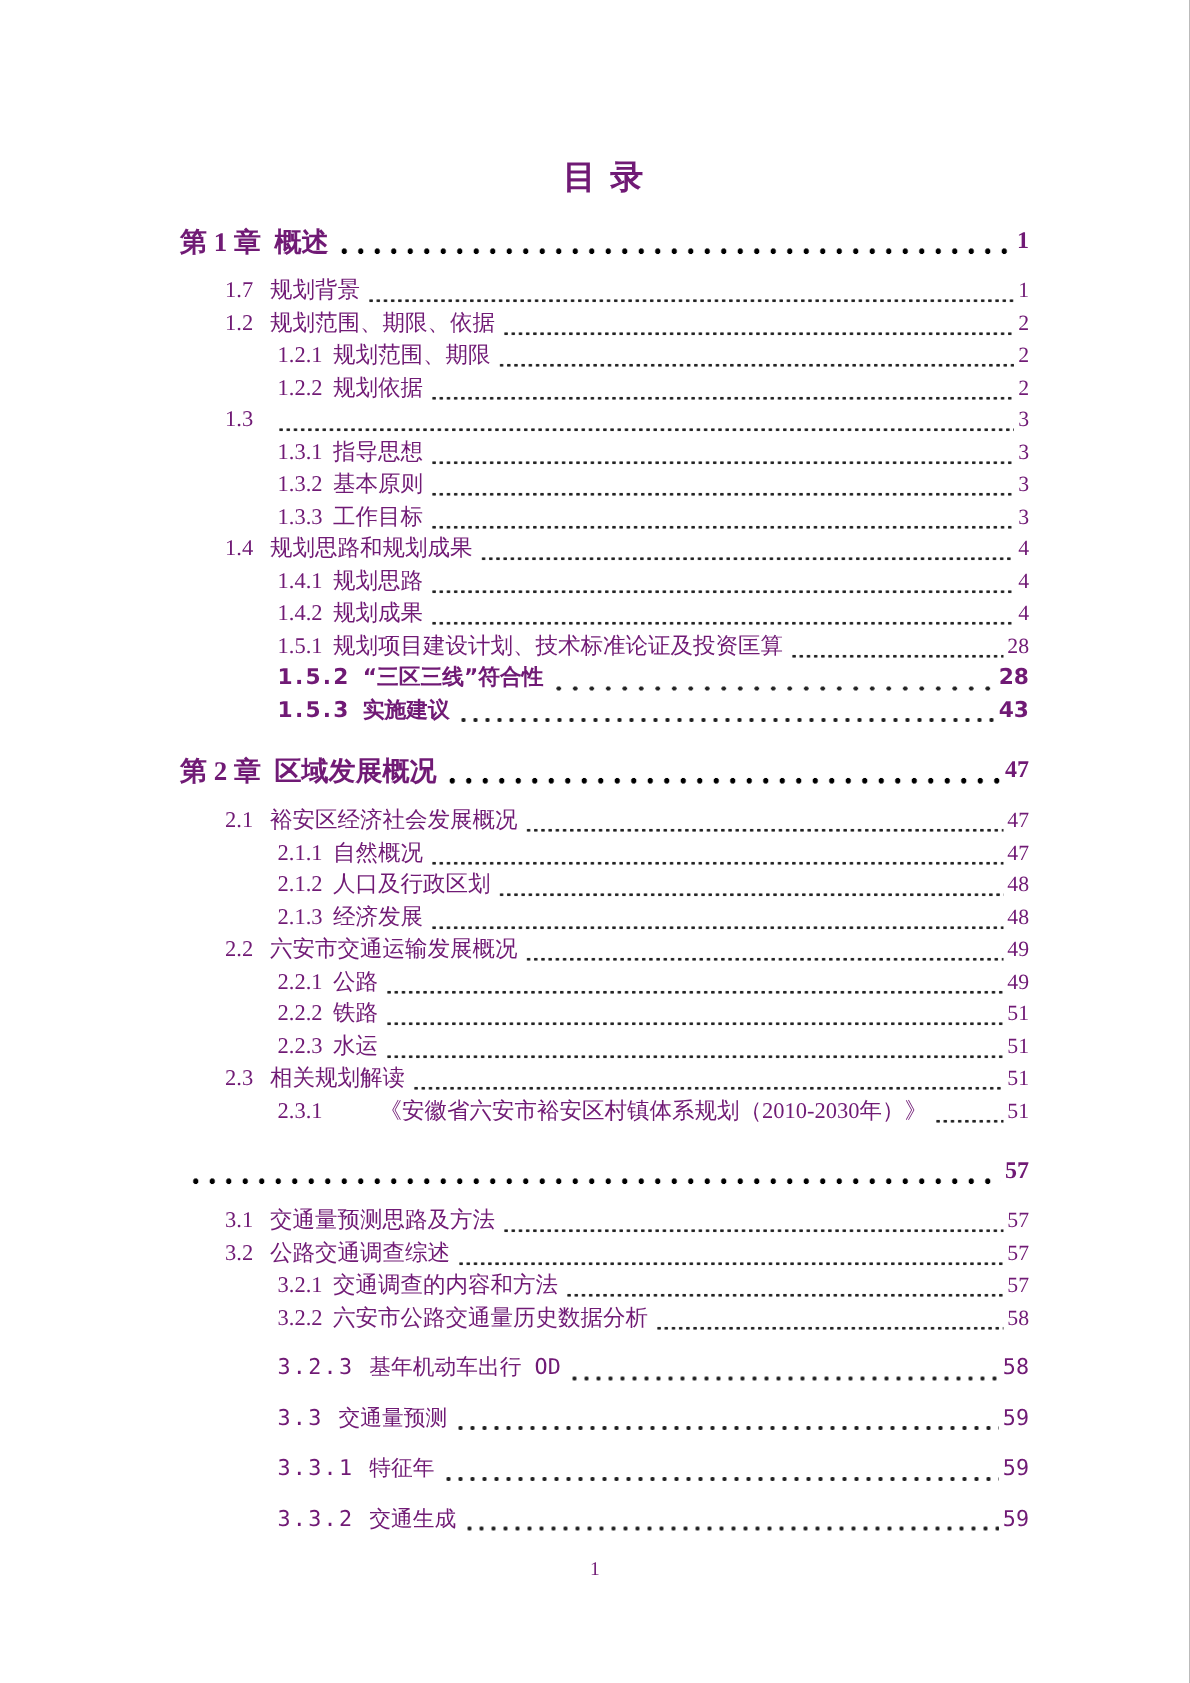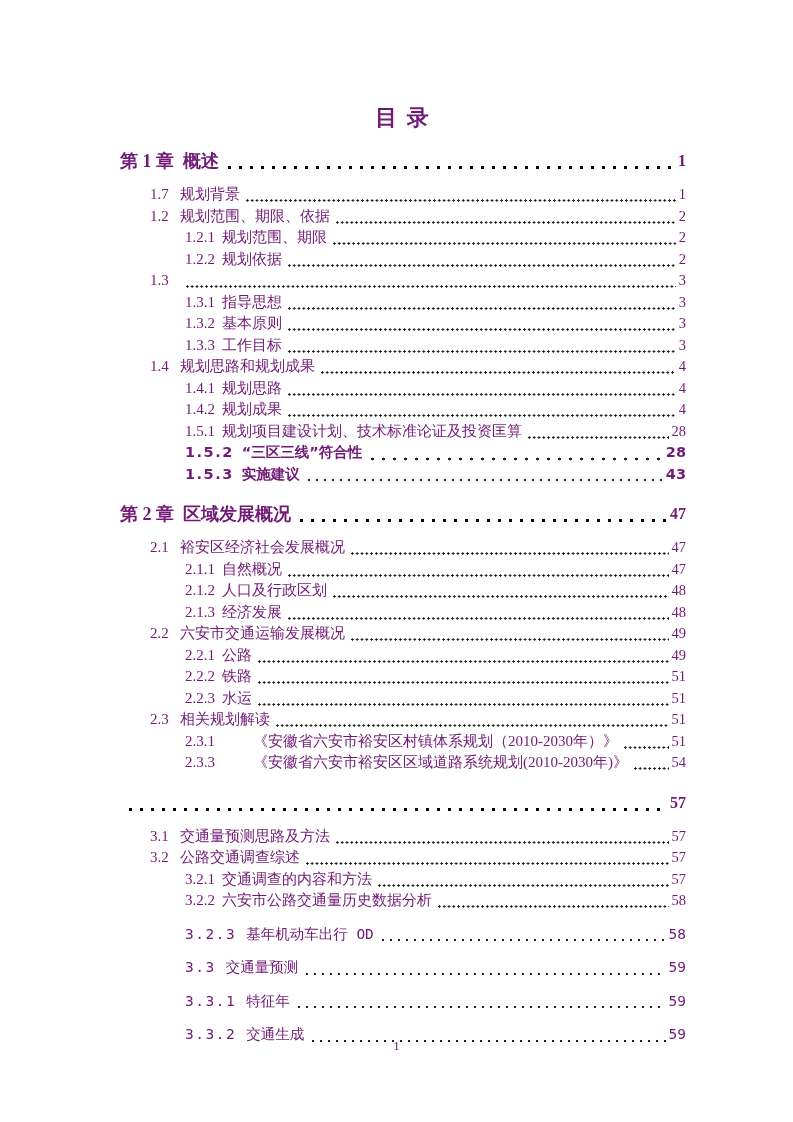--- a/index.html
+++ b/index.html
@@ -277,26 +277,20 @@
   </div>
 
   <div class="row entry lvl3 f-serif wide-gap">
     <span class="num">2.3.1</span>
     <span class="label">《安徽省六安市裕安区村镇体系规划（2010-2030年）》</span>
     <span class="leader leader-fine"></span>
     <span class="pg">51</span>
   </div>
 
 
-  <div class="row entry lvl3 f-serif wide-gap">
-    <span class="num">2.3.3</span>
-    <span class="label">《安徽省六安市裕安区区域道路系统规划(2010-2030年)》</span>
-    <span class="leader leader-fine"></span>
-    <span class="pg">54</span>
-  </div>
 </div>
   </section>
 
   <section>
     <div class="row chapter">
       <span class="leader leader-chapter"></span>
       <span class="pg">57</span>
     </div>
     <div class="entries">
   <div class="row entry lvl2 f-serif">

